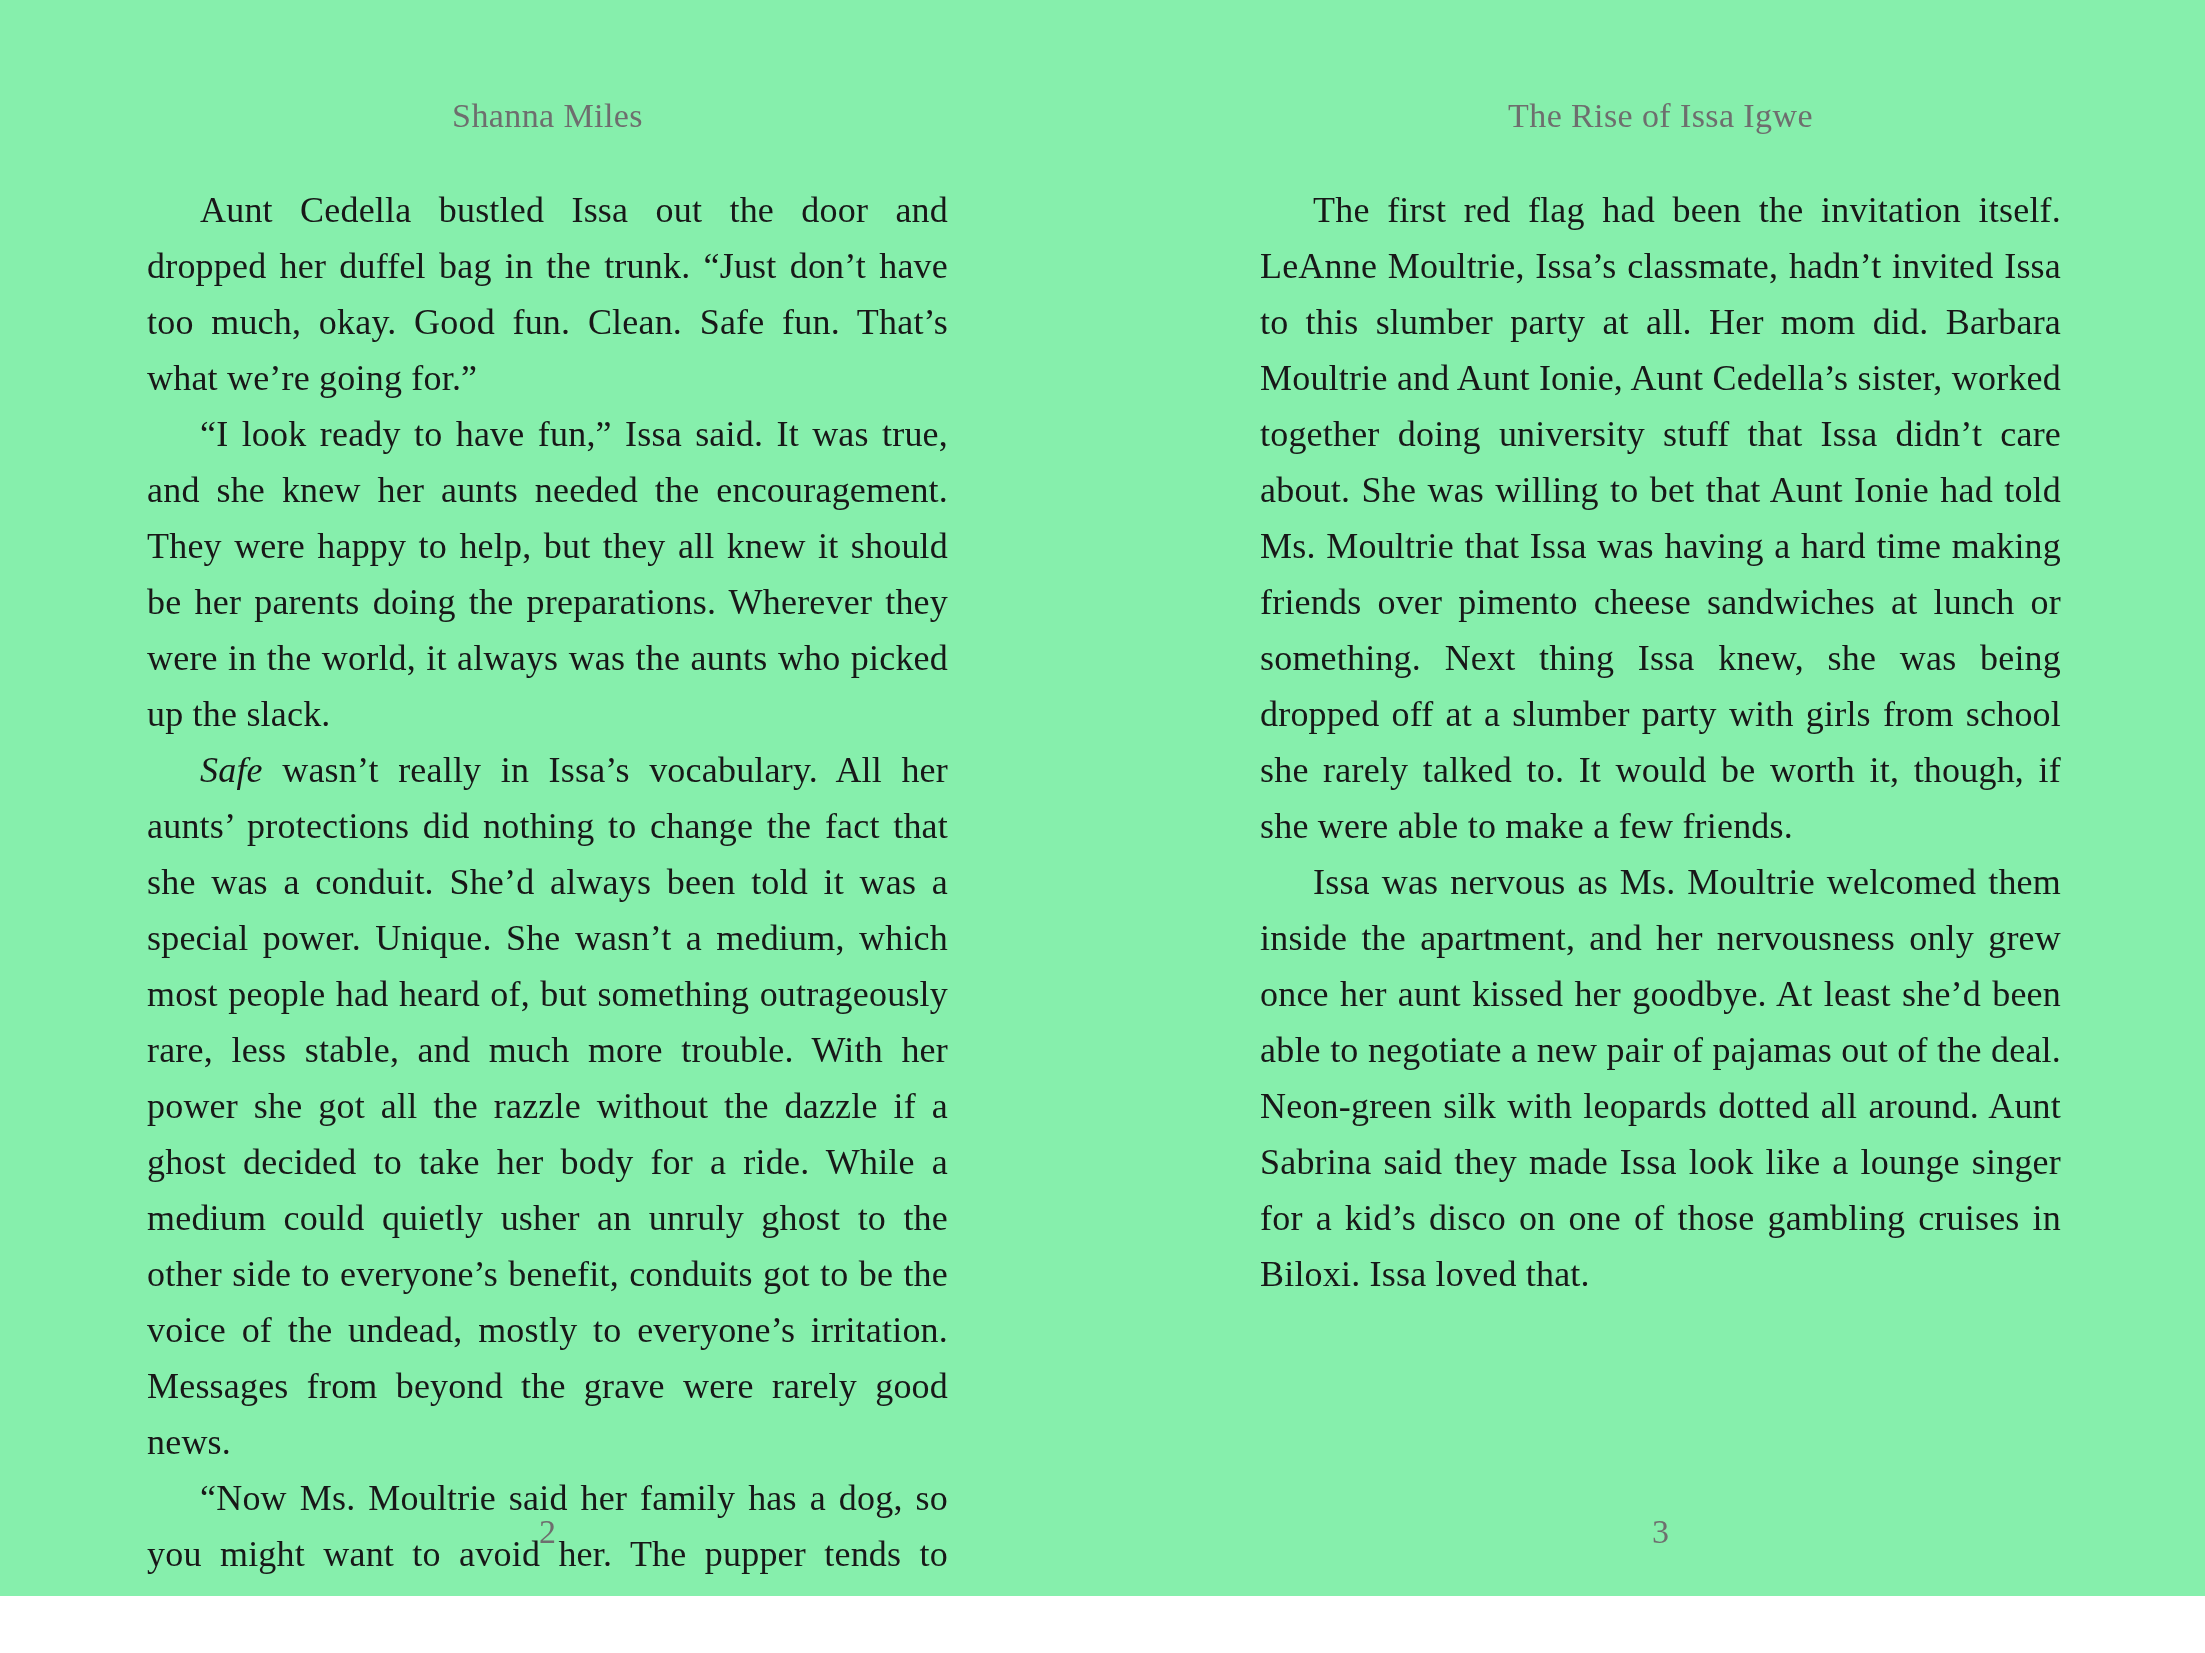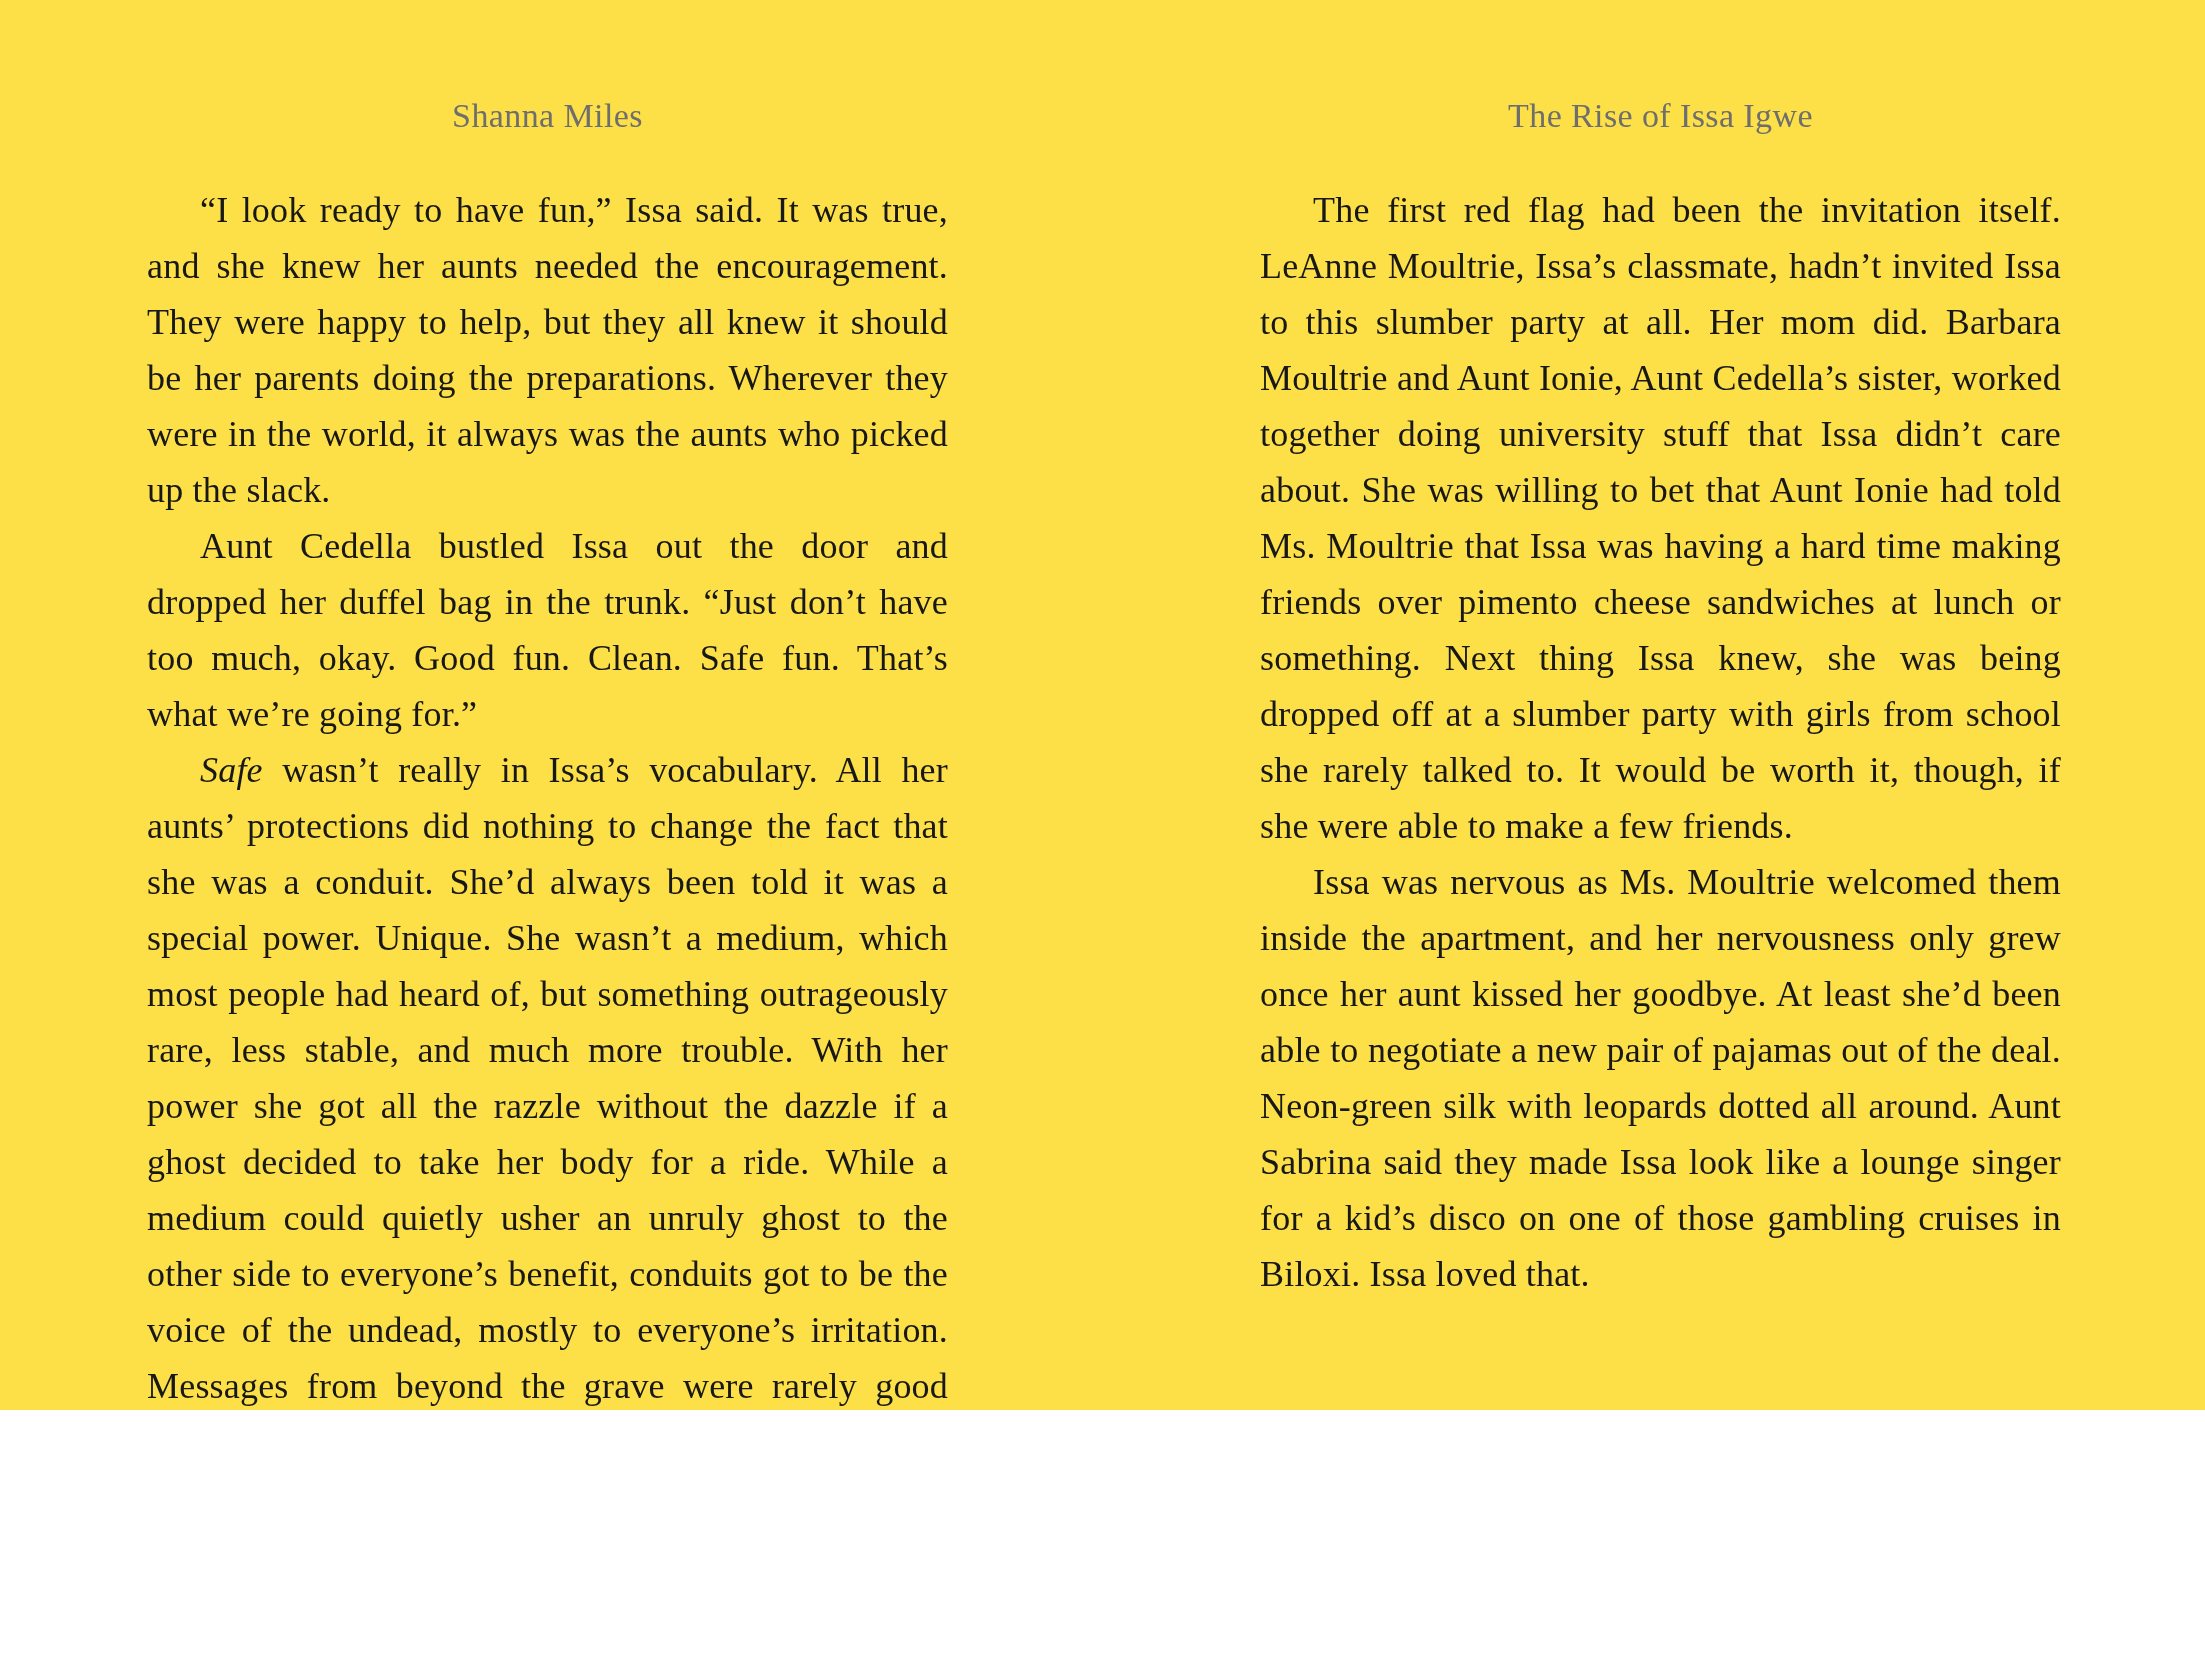--- a/index.html
+++ b/index.html
@@ -3,22 +3,22 @@
 <meta charset="utf-8">
 <style>
   html, body {
     margin: 0;
     padding: 0;
     background: #ffffff;
   }
   .spread {
     position: relative;
     width: 2205px;
-    height: 1410px;
-    background: #fde047;
+    height: 1596px;
+    background: #86efac;
     font-family: "Liberation Serif", serif;
     overflow: hidden;
   }
   .page {
     position: absolute;
     top: 0;
     width: 801px;
     height: 1654px;
   }
   .page.left  { left: 147px; }
@@ -63,22 +63,22 @@
 </style>
 </head>
 <body>
 
 <div class="spread">
 
   <section class="page left">
     <div class="running-header">Shanna Miles</div>
 
     <div class="text-block">
+      <p class="para indent">Aunt Cedella bustled Issa out the door and dropped her duffel bag in the trunk. “Just don’t have too much, okay. Good fun. Clean. Safe fun. That’s what we’re going for.”</p>
       <p class="para indent">“I look ready to have fun,” Issa said. It was true, and she knew her aunts needed the encouragement. They were happy to help, but they all knew it should be her parents doing the preparations. Wherever they were in the world, it always was the aunts who picked up the slack.</p>
-      <p class="para indent">Aunt Cedella bustled Issa out the door and dropped her duffel bag in the trunk. “Just don’t have too much, okay. Good fun. Clean. Safe fun. That’s what we’re going for.”</p>
       <p class="para indent"><em class="lead-italic">Safe</em><span> wasn’t really in Issa’s vocabulary. All her aunts’ protections did nothing to change the fact that she was a conduit. She’d always been told it was a special power. Unique. She wasn’t a medium, which most people had heard of, but something outrageously rare, less stable, and much more trouble. With her power she got all the razzle without the dazzle if a ghost decided to take her body for a ride. While a medium could quietly usher an unruly ghost to the other side to everyone’s benefit, conduits got to be the voice of the undead, mostly to everyone’s irritation. Messages from beyond the grave were rarely good news.</span></p>
       <p class="para indent">“Now Ms. Moultrie said her family has a dog, so you might want to avoid her. The pupper tends to attack people who smell like cat, and with Miss Purrkins being</p>
     </div>
 
     <div class="page-number">2</div>
   </section>
 
   <section class="page right">
     <div class="running-header">The Rise of Issa Igwe</div>
 

